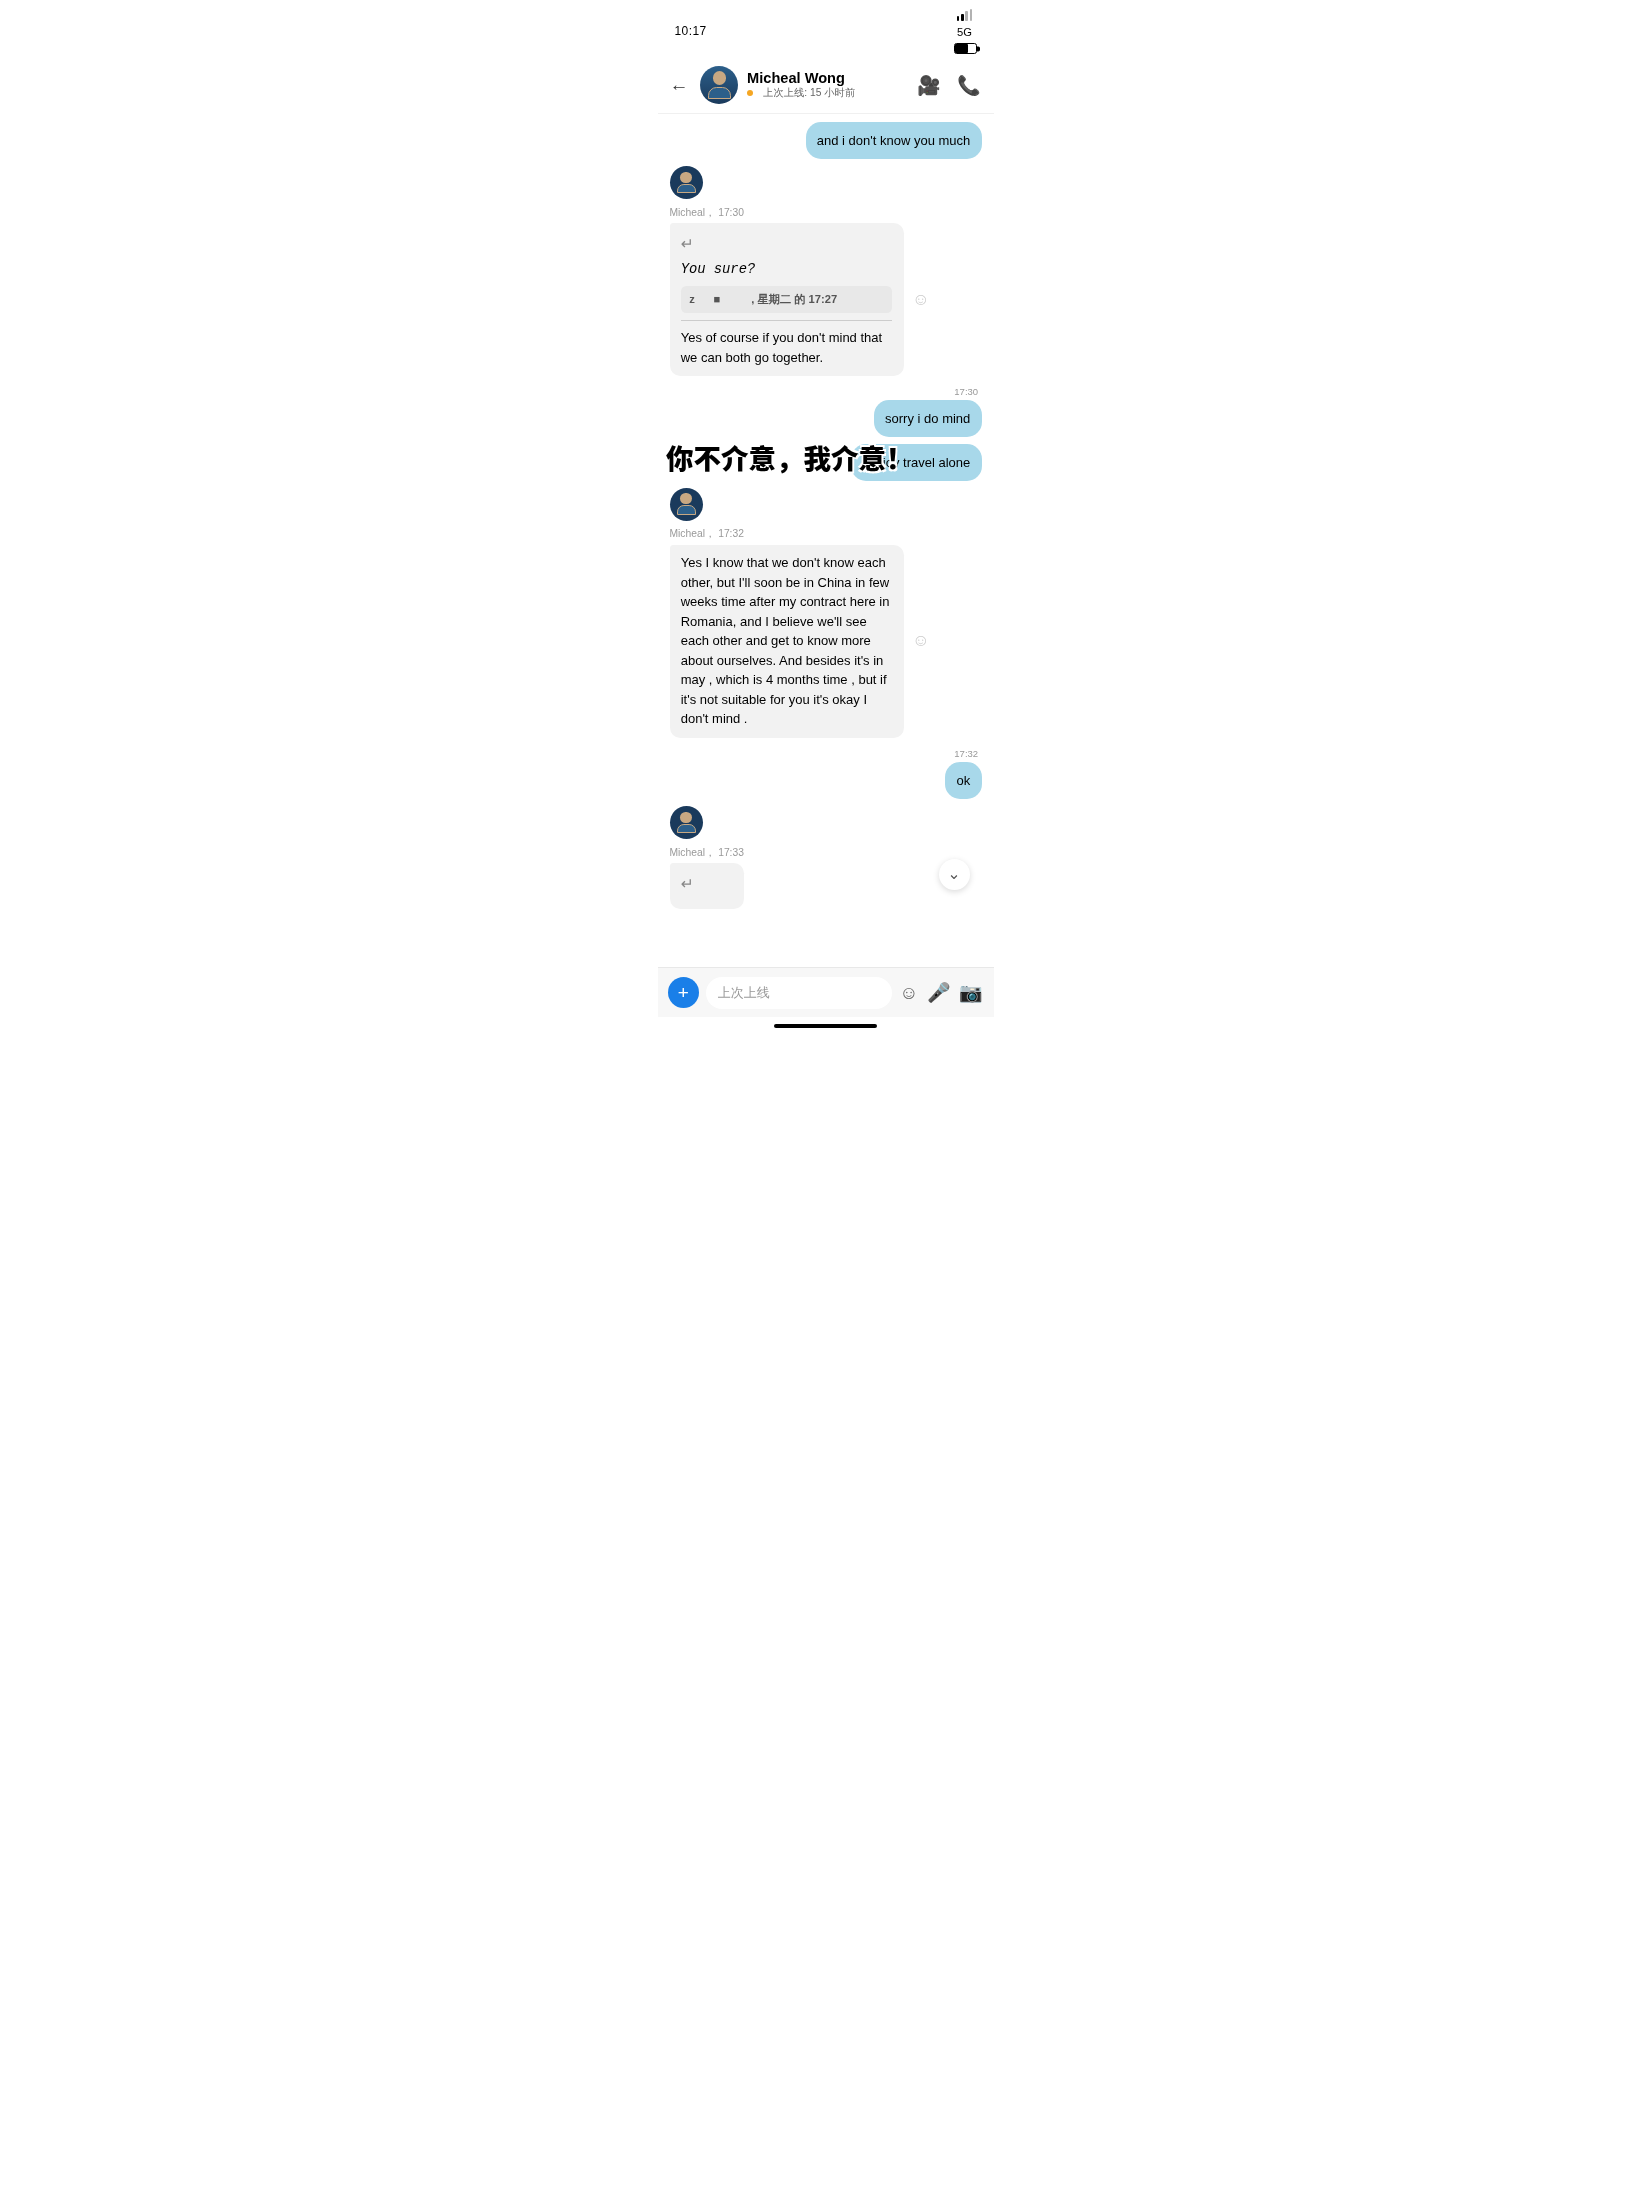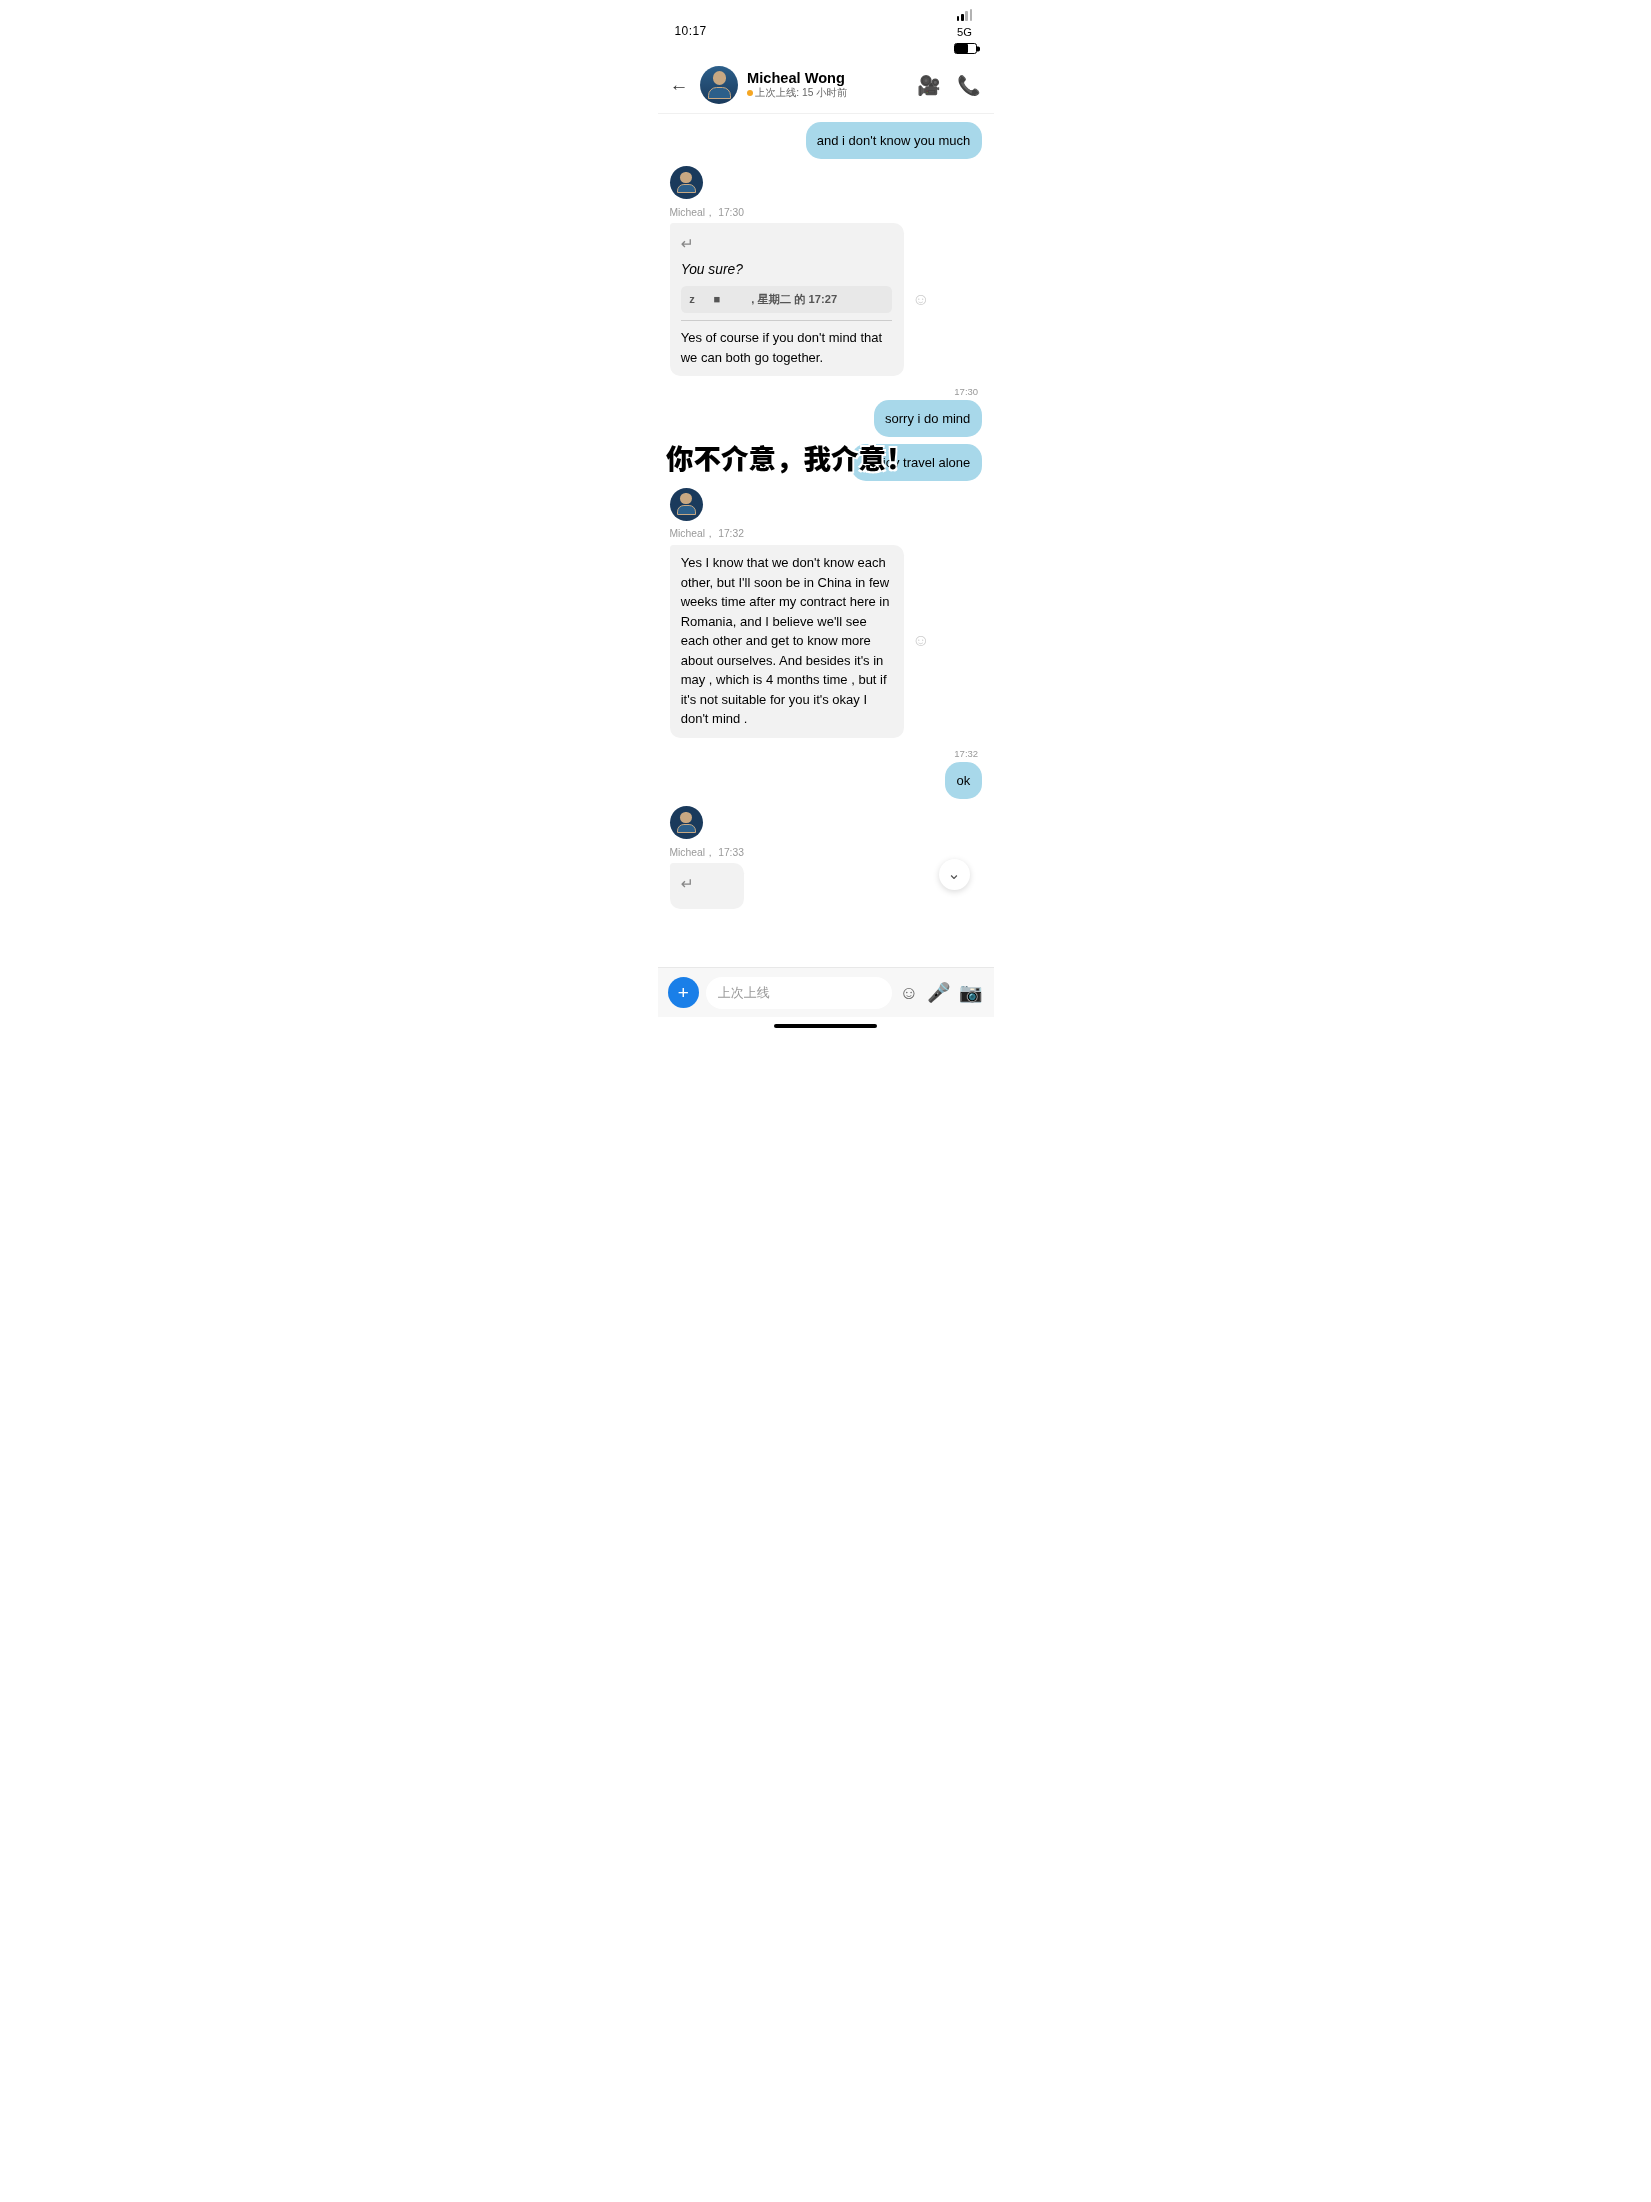--- a/index.html
+++ b/index.html
@@ -133,21 +133,21 @@
     .contact-name {
       font-size: 14.6px;
       font-weight: 600;
       color: #000;
     }
     .contact-status {
       font-size: 10.3px;
       color: #666;
       display: flex;
       align-items: center;
-      gap: 2px;
+      gap: 10px;
     }
     .online-dot {
       width: 6px;
       height: 6px;
       background: #f5a623;
       border-radius: 50%;
     }
     .header-actions {
       display: flex;
       gap: 17px;
@@ -418,21 +418,21 @@
       </div>
     </div>
     <div class="msg-content-wrap">
       <div class="msg-meta">
         <span>Micheal，</span>
         <span>17:30</span>
       </div>
       <div style="position:relative;">
         <div class="msg-bubble incoming">
           <div class="reply-arrow">↵</div>
-          <div style="font-style:italic; font-size:13.8px; font-weight:500; margin-bottom:5.2px;">You sure?</div>
+          <div style="font-style:italic; font-size:13.8px; font-weight:500; margin-bottom:5.2px;font-family:Liberation Mono, monospace;">You sure?</div>
           <div class="quote-block">
             <span>z &nbsp;&nbsp;&nbsp;&nbsp; ■ &nbsp;&nbsp;&nbsp;&nbsp; &nbsp;&nbsp;&nbsp;&nbsp;, 星期二 的 17:27</span>
           </div>
           <hr class="quote-divider">
           <span>Yes of course if you don't mind that we can both go together.</span>
         </div>
         <span class="emoji-btn">☺</span>
       </div>
     </div>
   </div>

